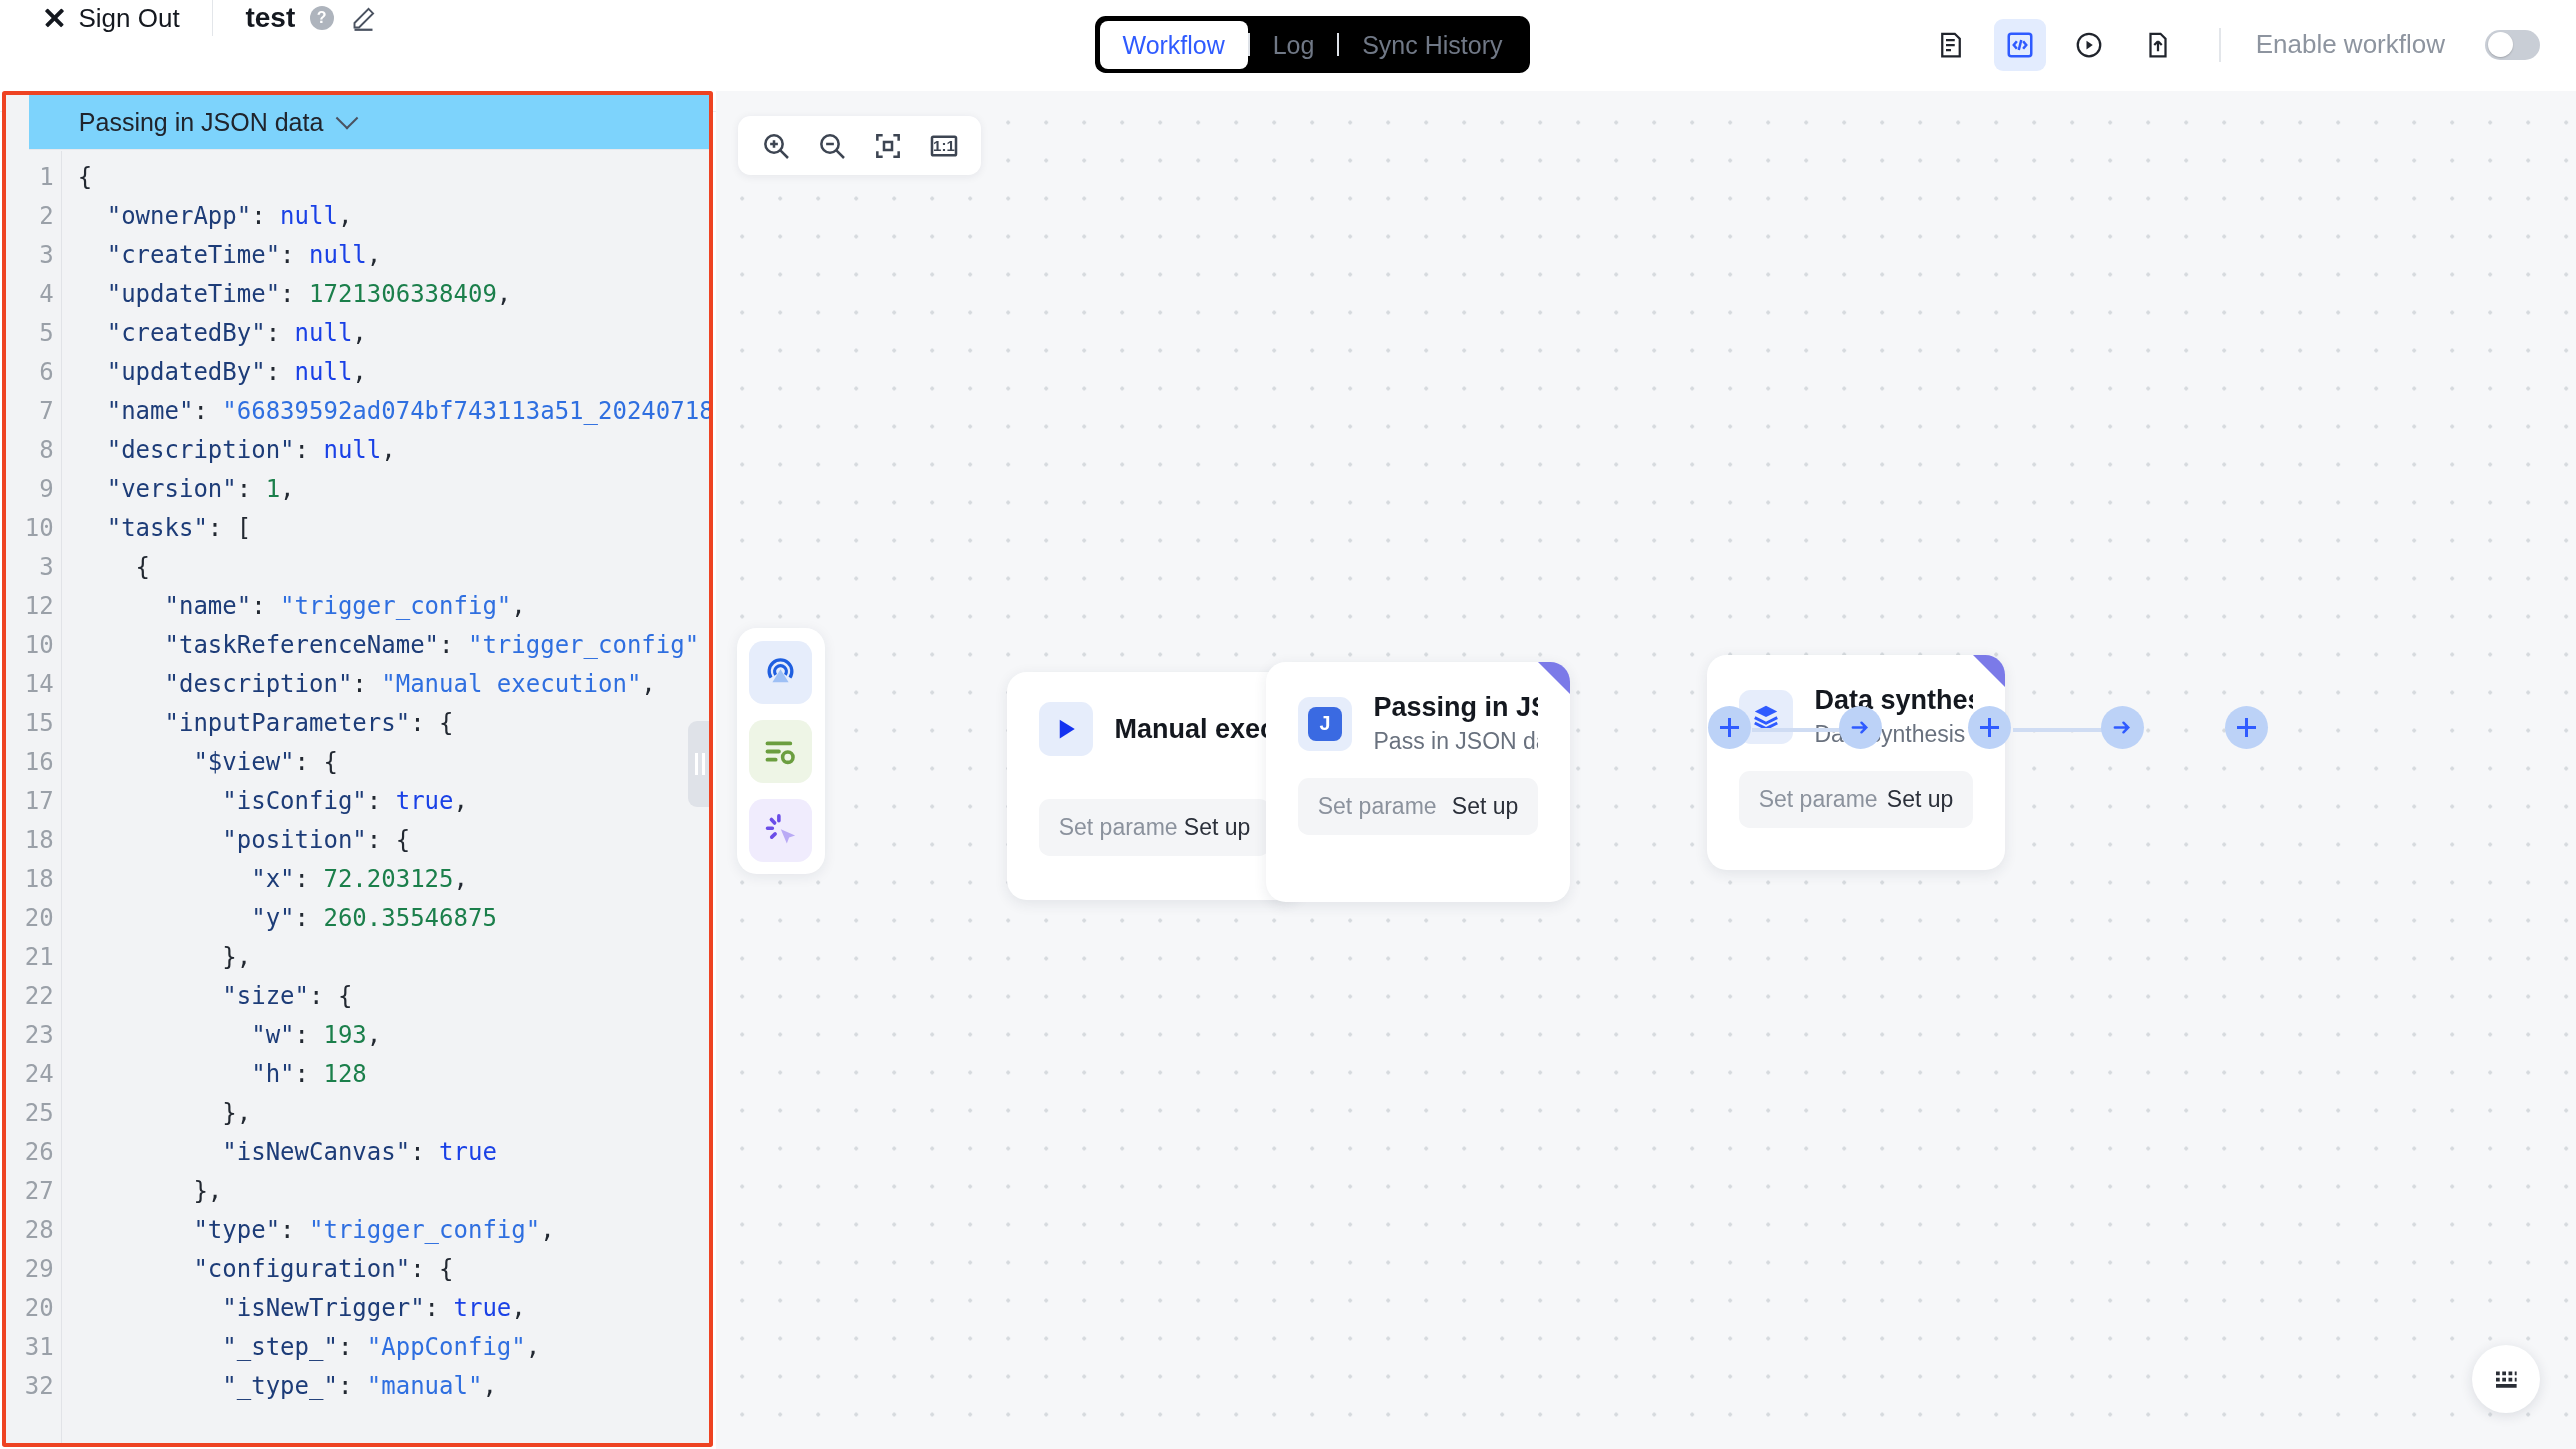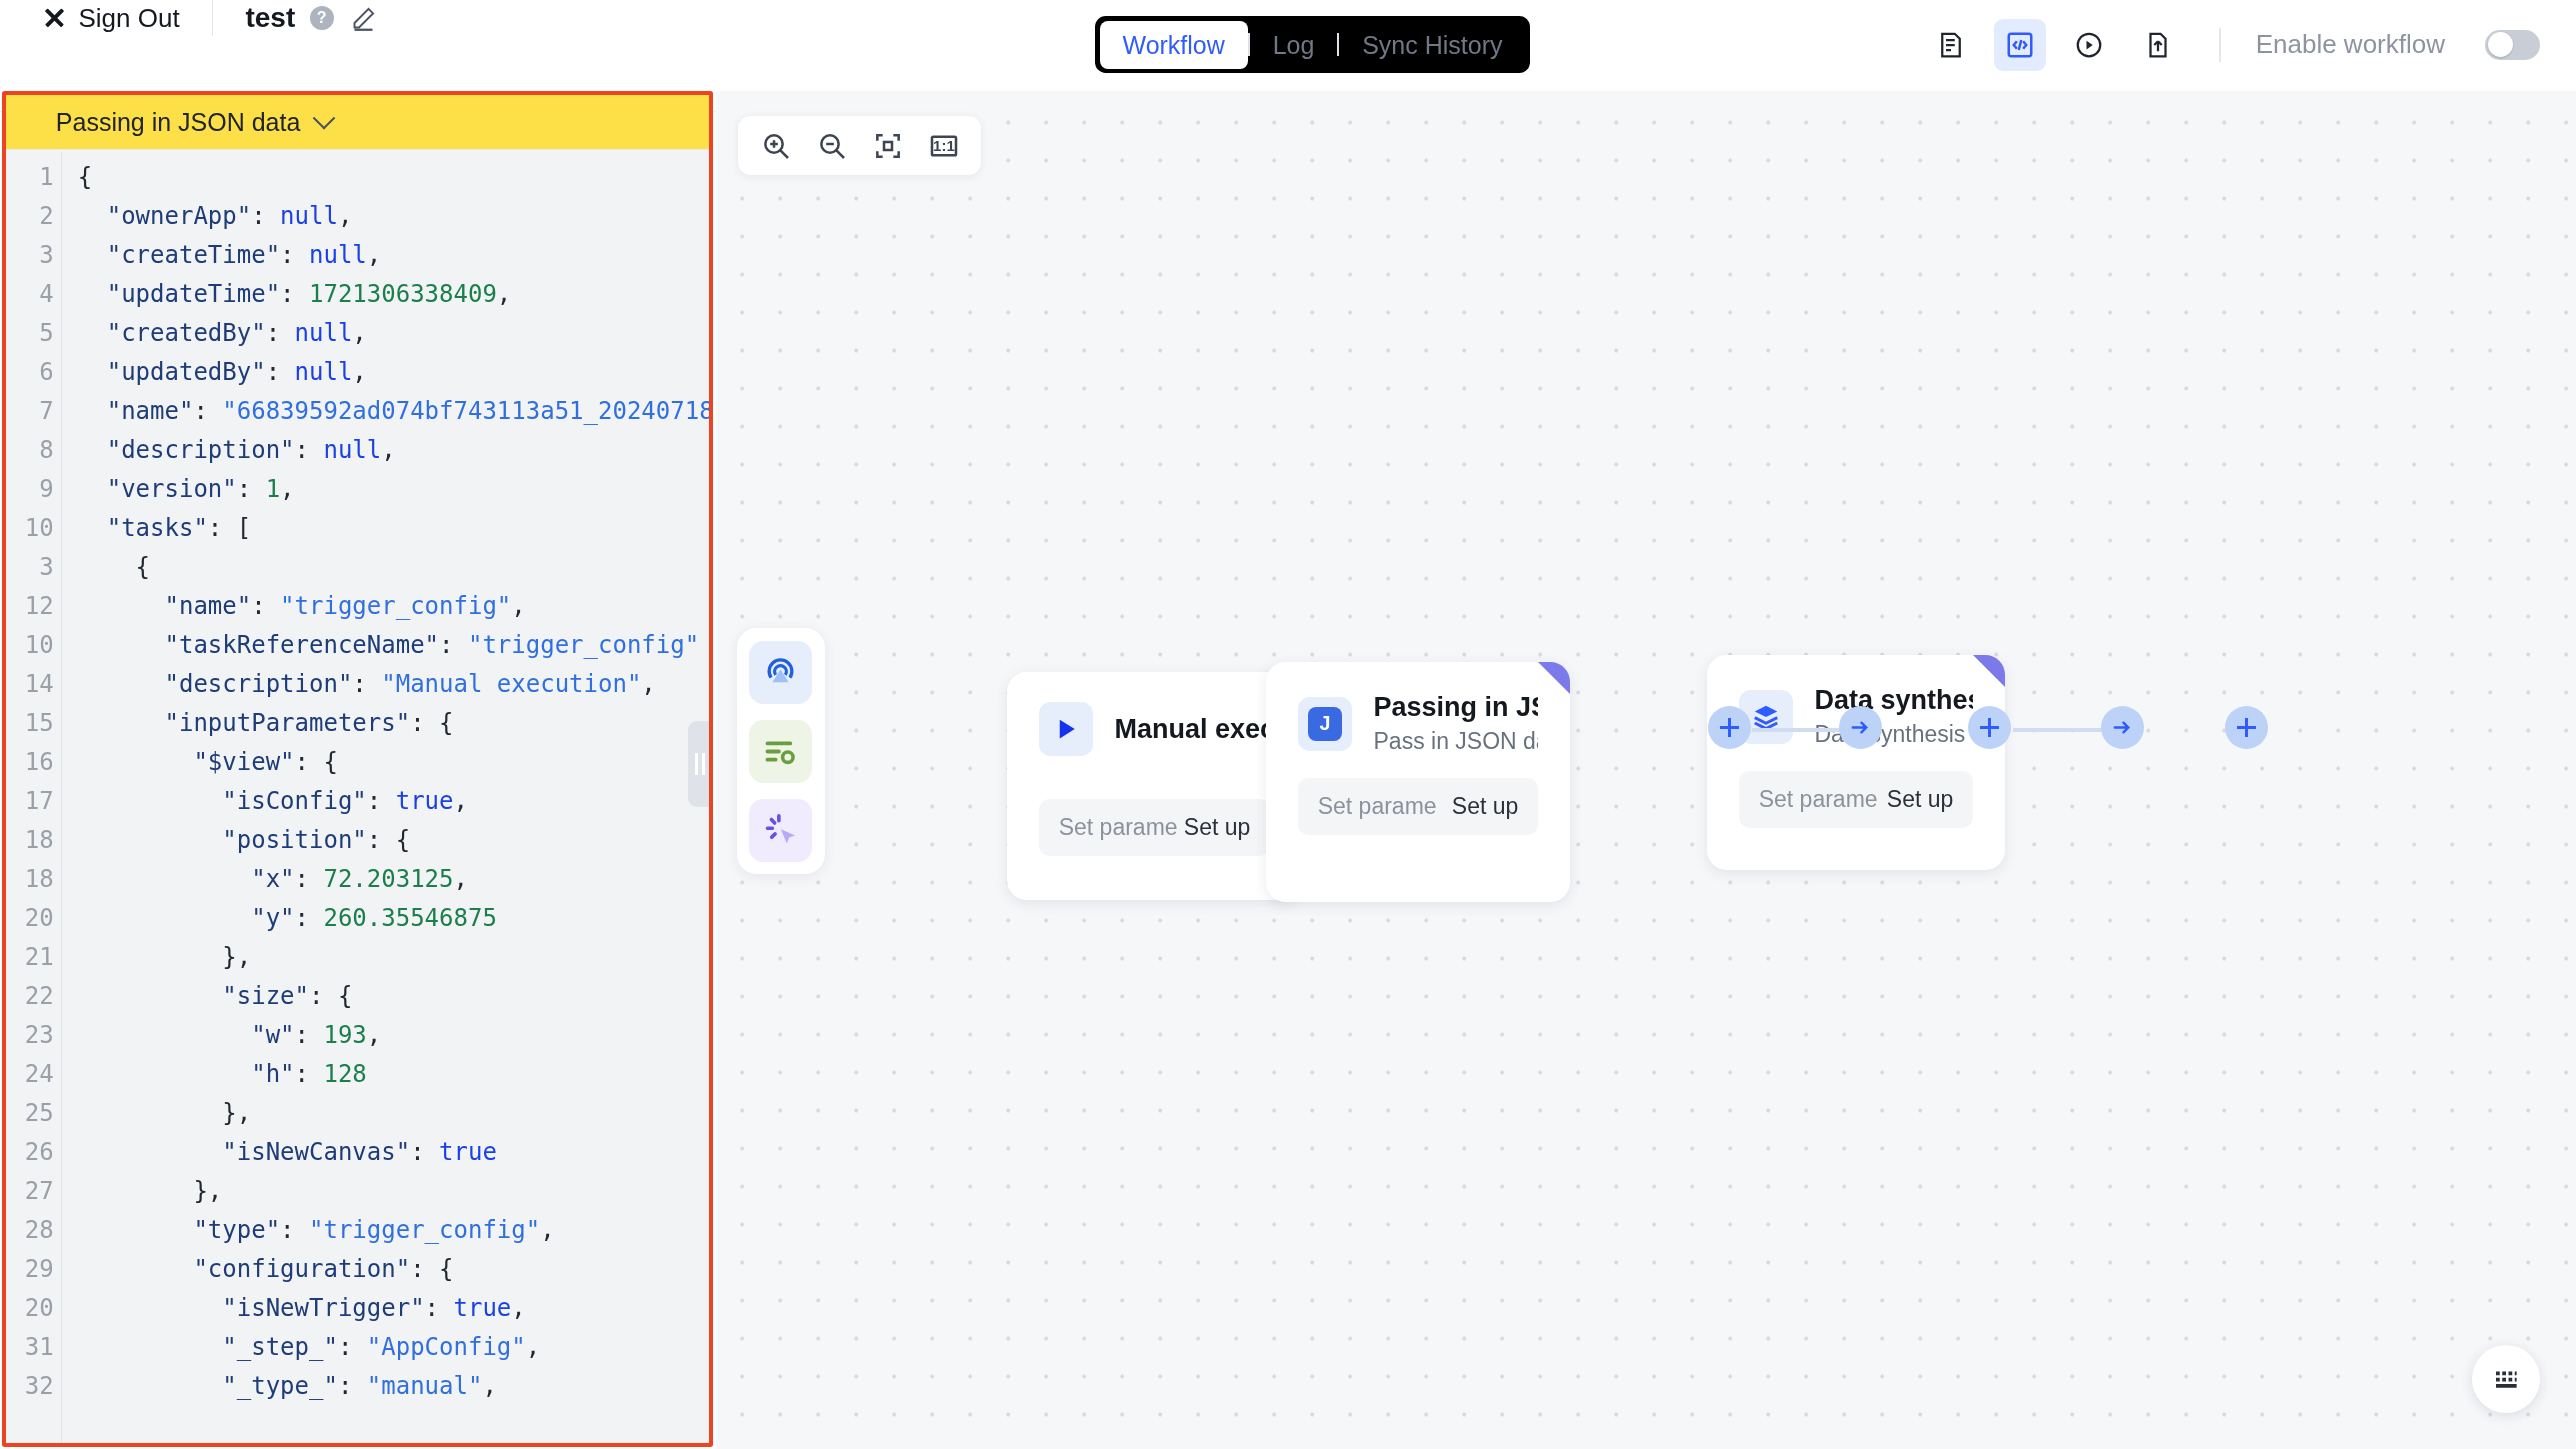--- a/index.html
+++ b/index.html
@@ -95,22 +95,23 @@
     position: absolute; left: 1.8px; top: 91px;
     width: 711px; height: 1356px;
     background: #f2f3f5;
     border: 4.5px solid #ee4322;
     border-radius: 2.7px;
     overflow: hidden;
   }
   .jp-header {
     height: 55px; display: flex; align-items: center;
     padding-left: 50px;
-    background: #fde047;
+    background: #7dd3fc;
     border-bottom: 0.9px solid #e7e9ec;
+    margin-left: 23px;
   }
   .jp-header-label { font-size: 25px; color: #20242c; }
   .chev {
     margin-left: 16px; width: 16px; height: 16px;
     border-right: 2.7px solid #4a5260; border-bottom: 2.7px solid #4a5260;
     transform: rotate(45deg) translate(-2.7px,-2.7px);
     cursor: pointer;
   }
   .code-area {
     position: absolute; left: 0; top: 56px; right: 0; bottom: 0;

